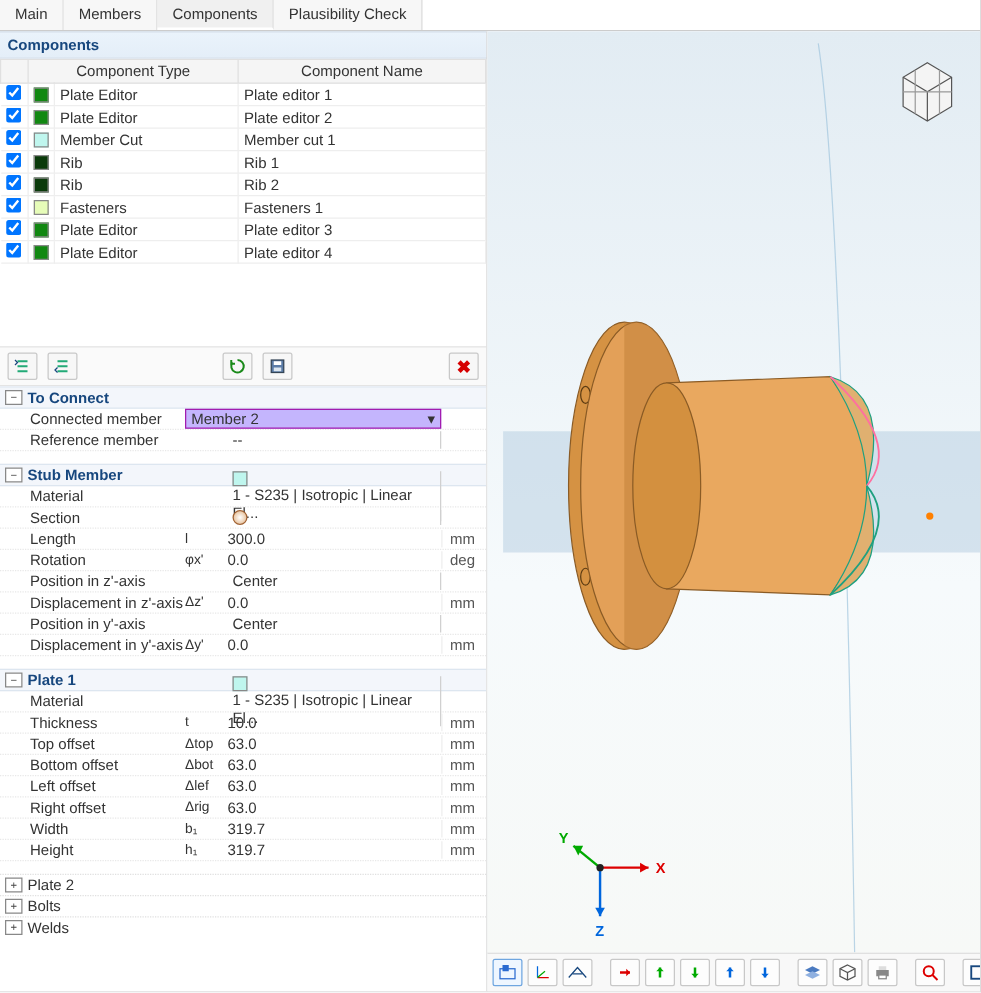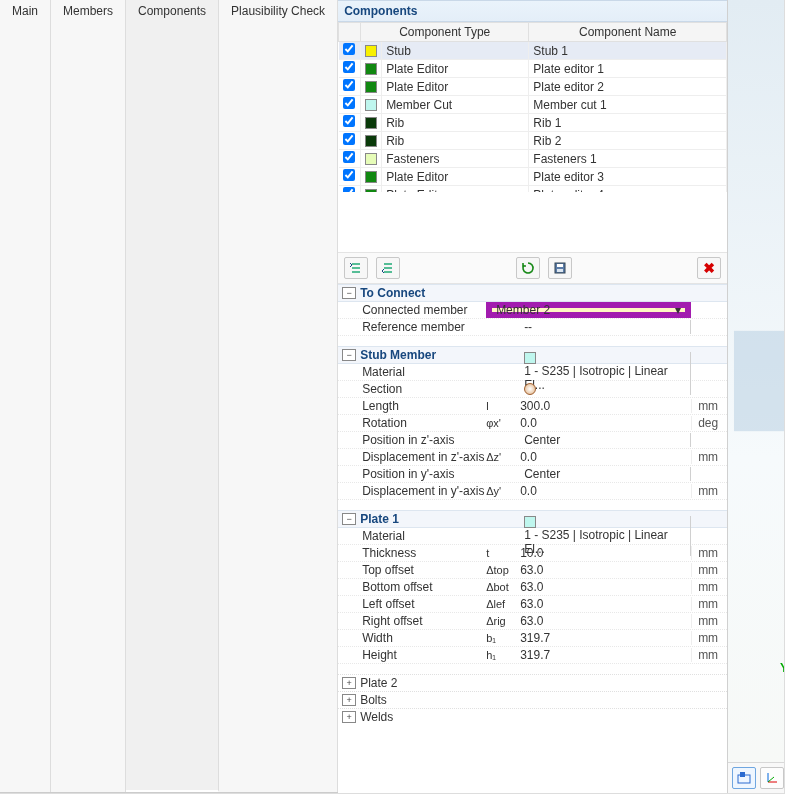--- a/index.html
+++ b/index.html
@@ -1,17 +1,17 @@
 <!DOCTYPE html>
 <html><head>
 <meta charset="utf-8">
 <style>
   * { box-sizing: border-box; margin: 0; padding: 0; }
   body { font-family: "Segoe UI", Tahoma, sans-serif; font-size: 12px; color: #333; background: #fff; width: 785px; height: 794px; overflow: hidden; }
-  .app { display: flex; flex-direction: row; width: 785px; height: 794px; border-right:1px solid #ddd; border-bottom:1px solid #ddd;}
+  .app { display: flex; flex-direction: column; width: 785px; height: 794px; border-right:1px solid #ddd; border-bottom:1px solid #ddd;}
   .tabs { display: flex; border-bottom: 1px solid #ccc; background: #fff; }
   .tab { padding: 4px 12px; border-right: 1px solid #ddd; background: #f7f7f7; cursor: pointer; }
   .tab.active { background: #f0f0f0; border-bottom: 2px solid #fff; }
   .body { display: flex; flex: 1; overflow: hidden; }
   .left { width: 390px; display: flex; flex-direction: column; border-right: 1px solid #d0d0d0; }
   .panel-title { background: linear-gradient(#eaf3fb,#e4eef8); color: #17477e; font-weight: bold; padding: 3px 6px; border-top: 1px solid #c9d8e8; border-bottom: 1px solid #c9d8e8; }
   .panel-title .right { float: right; color: #17477e; font-weight: bold; }
   .comp-table { border-collapse: collapse; width: 100%; }
   .comp-table th { background: #f5f5f5; font-weight: normal; border: 1px solid #e0e0e0; padding: 2px 4px; text-align: center; }
   .comp-table td { border-bottom: 1px solid #eee; border-right:1px solid #eee;padding: 1px 4px; height: 18px; }
@@ -29,21 +29,21 @@
   .group-row { display: flex; align-items: center; background: #f3f6fb; color: #17477e; font-weight: bold; border-top:1px solid #dde6f0; border-bottom:1px solid #dde6f0; height: 18px; }
   .expander { width: 14px; height: 12px; border: 1px solid #888; margin: 0 4px; font-size:9px; line-height:10px; text-align:center; background:#fff; color:#444; font-weight:normal;}
   .prop-row { display: flex; align-items: center; height: 17px; border-bottom:1px dotted #e8e8e8;}
   .tree-indent { width: 18px; display:flex; justify-content:center; color:#bbb;}
   .dots { border-left:1px dotted #bbb; height:100%; margin-left:8px;}
   .prop-label { width: 130px; padding-left: 6px; }
   .prop-sym { width: 34px; text-align: left; color:#333; font-size:11px;}
   .prop-val { flex:1; text-align: left; padding-right: 6px; }
   .prop-val.left { text-align: left; padding-left: 4px;}
   .prop-unit { width: 36px; padding-left: 6px; color:#555; border-left:1px solid #eee;}
-  .dropdown { display:flex; align-items:center; border:6px solid #a21caf; background:#fef9c3; flex:1; height:16px; padding:0 4px; justify-content:space-between;}
+  .dropdown { display:flex; align-items:center; border:1px solid #a21caf; background:#c4b5fd; flex:1; height:16px; padding:0 4px; justify-content:space-between;}
   .mat-sw{width:12px;height:12px;border:1px solid #888;display:inline-block;vertical-align:middle;margin-right:3px;}
   .right-pane { flex: 1; display: flex; flex-direction: column; position: relative; background: #f8fafc; }
   .viewport { flex: 1; position: relative; background: linear-gradient(#e2ecf3 0%, #f6fafc 60%, #f7f9f7 100%); overflow:hidden;}
   .view-toolbar { display: flex; gap: 4px; padding: 4px; border-top: 1px solid #d8d8d8; background: #f8f8f8; justify-content: flex-end;}
   .vbtn { width: 24px; height: 22px; border: 1px solid #c8c8c8; background: #fdfdfd; display:flex; align-items:center; justify-content:center; border-radius:2px; cursor:pointer; font-size:11px;}
   .vbtn.blue { border-color:#6fa6e0; background:#eef6ff;}
   .vbtn svg{display:block;}
   .axis-label { font-weight:bold; font-size:12px; }
   input[type=checkbox]{width:12px;height:12px;}
   .sec-icon{width:12px;height:12px;border:1px solid #a06030;border-radius:50%;display:inline-block;vertical-align:middle;margin-right:3px;background:radial-gradient(#fff,#e0b080);}
@@ -65,28 +65,20 @@
       <div class="comp-scroll">
         <table class="comp-table">
           <thead>
               <tr>
             <th class="checkcell"></th>
             <th colspan="2">Component Type</th>
             <th>Component Name</th>
           </tr>
             </thead>
           <tbody id="comp-body">
-              <tr class="sel">
-                <td class="checkcell"><input type="checkbox" checked="" style=""></td>
-                <td class="colorcell">
-                  <div class="swatch" style="background:#f8f000"></div>
-                </td>
-                <td>Stub</td>
-                <td>Stub 1</td>
-              </tr>
               <tr>
                 <td class="checkcell"><input type="checkbox" checked="" style=""></td>
                 <td class="colorcell">
                   <div class="swatch" style="background:#118811"></div>
                 </td>
                 <td>Plate Editor</td>
                 <td>Plate editor 1</td>
               </tr>
               <tr>
                 <td class="checkcell"><input type="checkbox" checked="" style=""></td>

